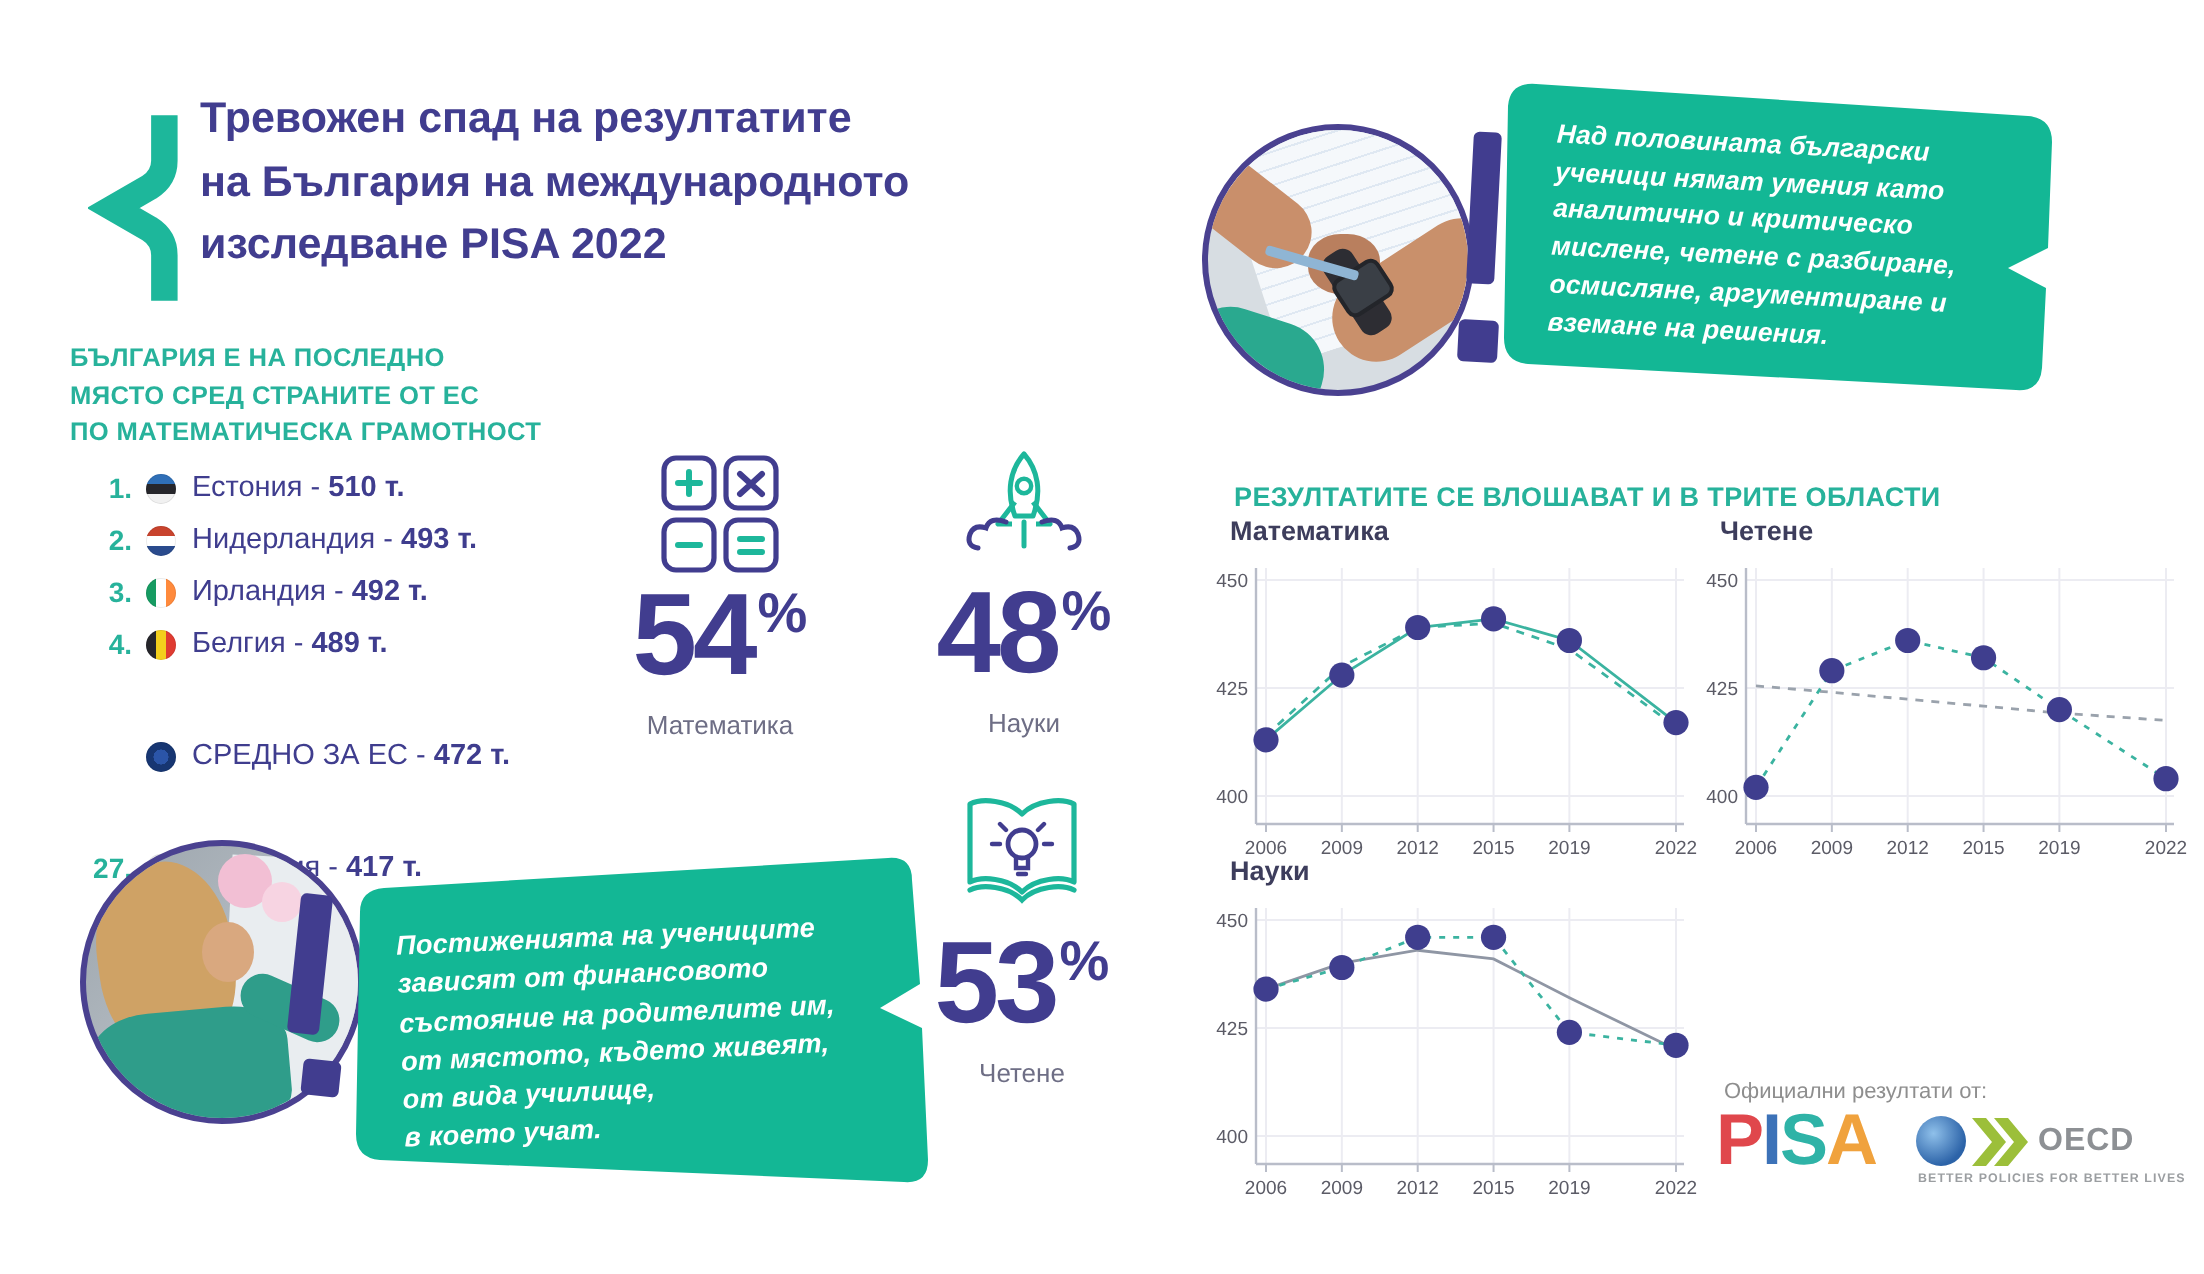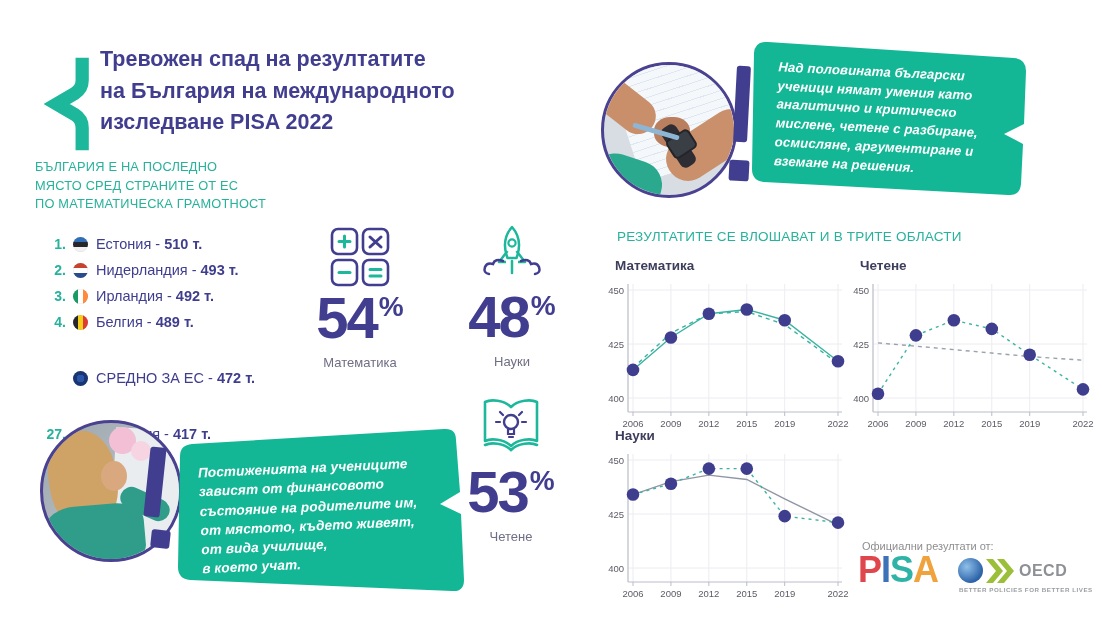--- a/index.html
+++ b/index.html
@@ -6,21 +6,21 @@
   body{font-family:"Liberation Sans", sans-serif;}
   .canvas{position:relative;width:1102px;height:604px;background:#fff;overflow:hidden;}
   .abs{position:absolute;}
   .preline{white-space:pre-line;}
 
   
   .main-title{left:100px;top:44px;font-size:21.5px;font-weight:700;color:#413d8f;line-height:1.47;}
   .bracket{left:44px;top:52px;}
 
   
-  .teal-heading{color:#27b29b;font-weight:400;font-size:12.8px;line-height:1.45;letter-spacing:.2px;}
+  .teal-heading{color:#27b29b;font-weight:700;font-size:12.8px;line-height:1.45;letter-spacing:.2px;margin-top:12px;}
   .h-left{left:35px;top:158px;}
   .h-mid{left:330px;top:158px;}
   .h-charts{left:617px;top:227px;font-size:13.5px;}
 
   
   .ranking{left:38px;top:231px;}
   .rank-row{display:flex;align-items:center;height:26px;font-size:14.5px;color:#3f3d8e;}
   .rank-row.spacer{margin-top:30px;}
   .rank{width:28px;text-align:right;color:#27b29b;font-weight:700;margin-right:7px;font-size:14px;}
   .flag{width:15px;height:15px;border-radius:50%;margin-right:8px;flex:0 0 auto;box-shadow:0 0 0 .5px rgba(0,0,0,.08) inset;}

